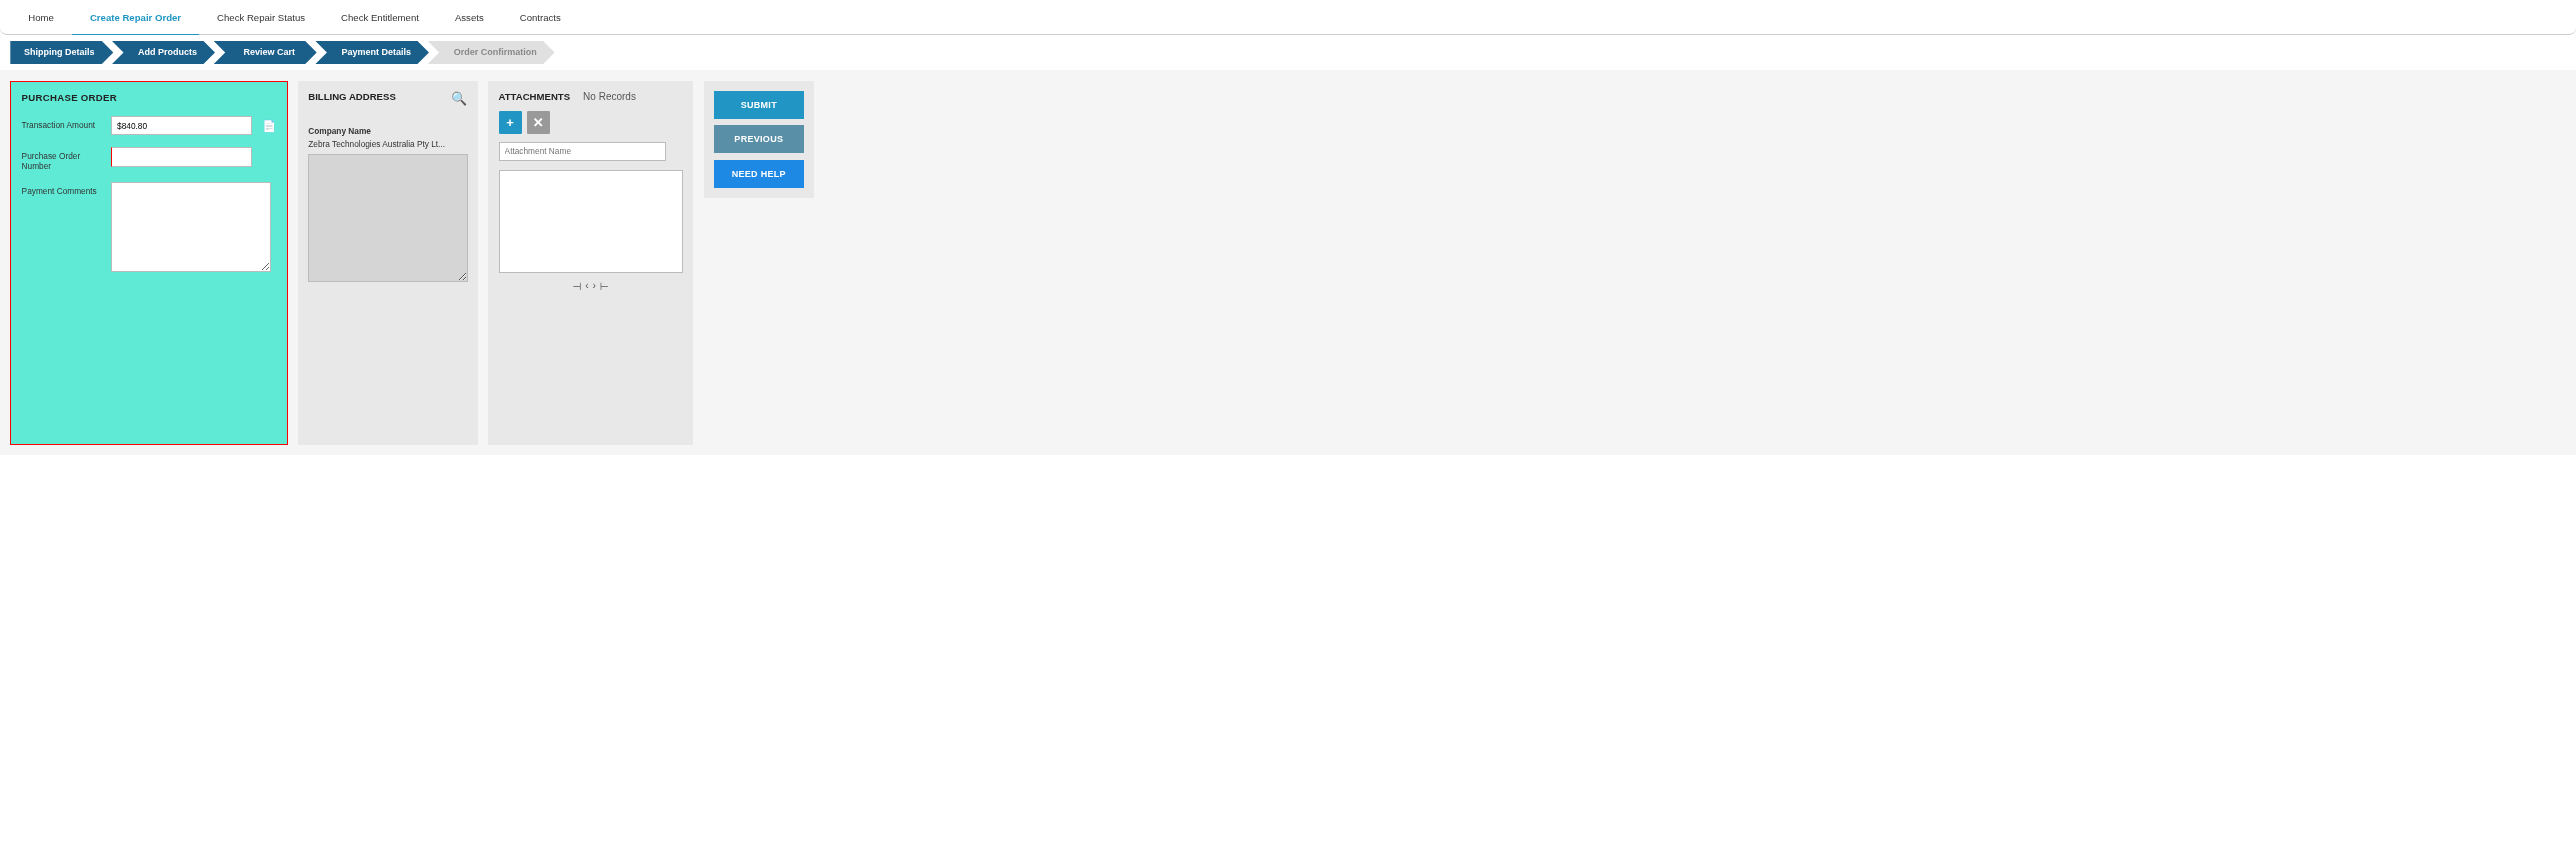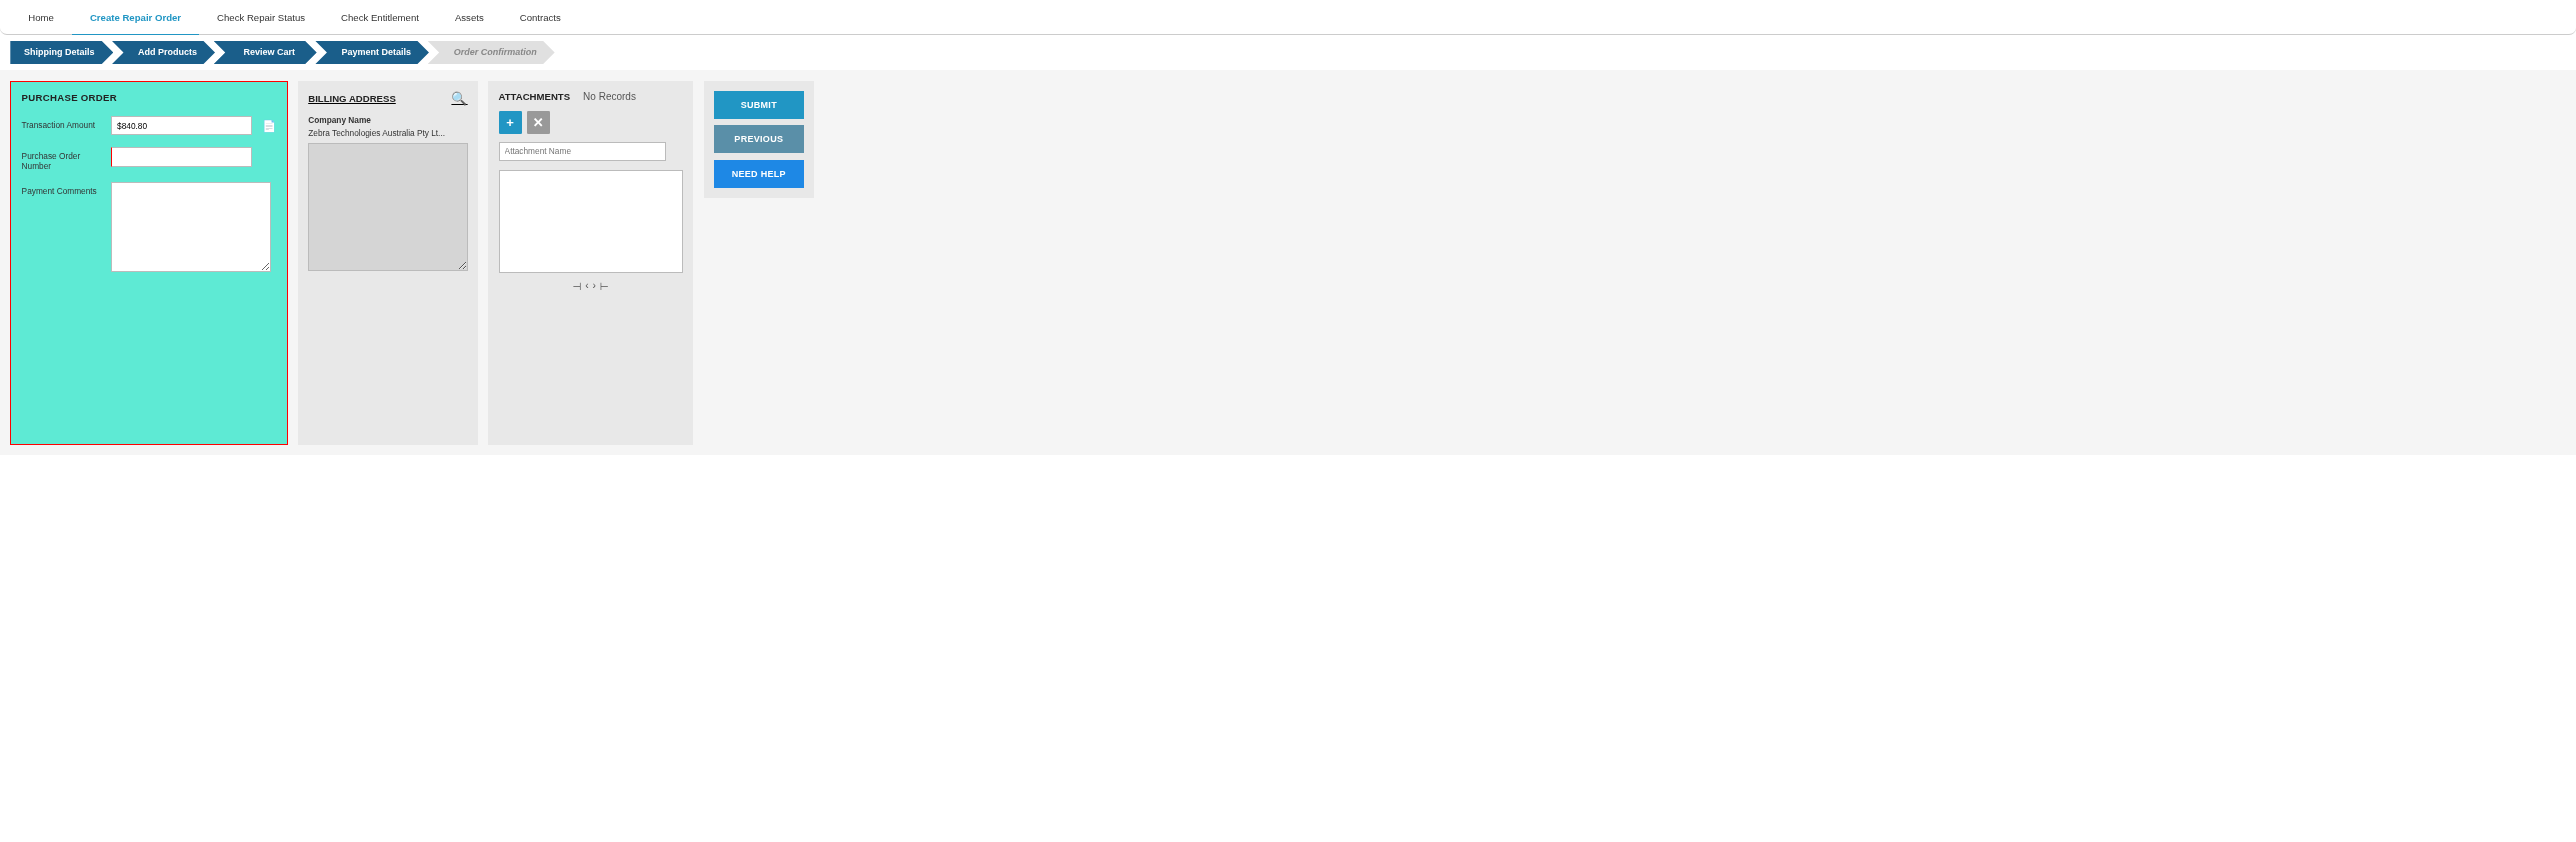--- a/index.html
+++ b/index.html
@@ -51,21 +51,20 @@
       text-align: center;
       cursor: pointer;
     }
     .step:first-child {
       clip-path: polygon(0 0, calc(100% - 11.5px) 0, 100% 50%, calc(100% - 11.5px) 100%, 0 100%);
       padding-left: 13px;
     }
     .step.inactive {
       background: #e0e0e0;
       color: #888;
-      font-style: italic;
     }
     .step + .step { margin-left: -1.3px; }
 
     
     .main-content {
       display: flex;
       gap: 10.3px;
       padding: 10.3px;
       background: #f5f5f5;
       min-height: 385px;
@@ -134,24 +133,22 @@
     
     .billing-section {
       background: #e8e8e8;
       padding: 10.3px;
       min-width: 154px;
       max-width: 180px;
       flex-shrink: 0;
     }
     .billing-header {
       display: flex;
-      align-items: center;
       justify-content: space-between;
-      margin-bottom: 9px;
-      text-decoration: underline;
+      margin-bottom: 20px;
     }
     .billing-title {
       font-weight: bold;
       font-size: 9.6px;
       color: #222;
     }
     .search-icon-btn {
       background: none;
       border: none;
       cursor: pointer;

